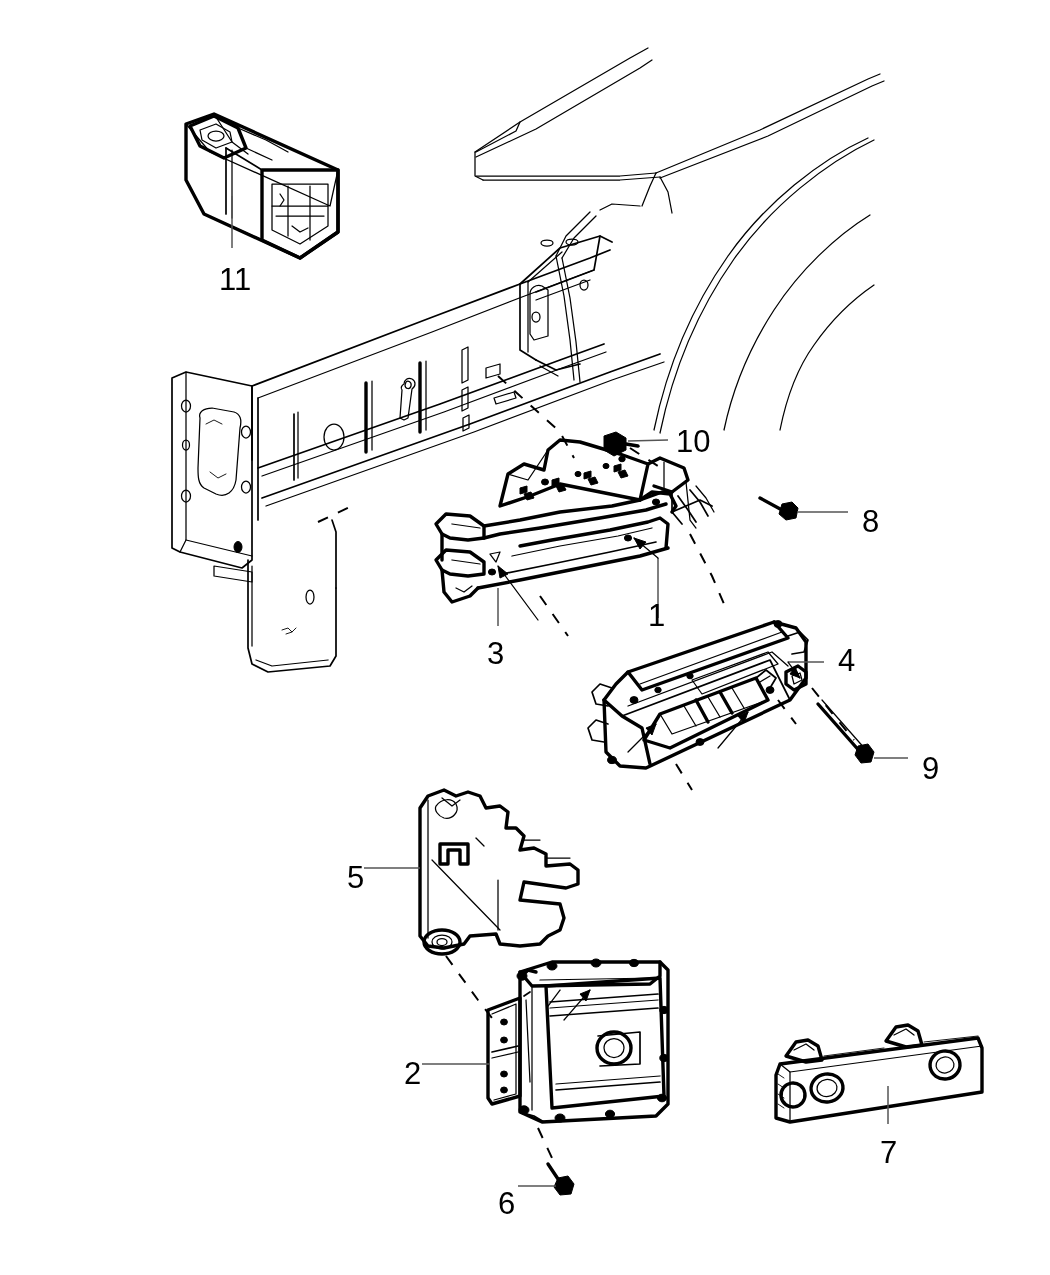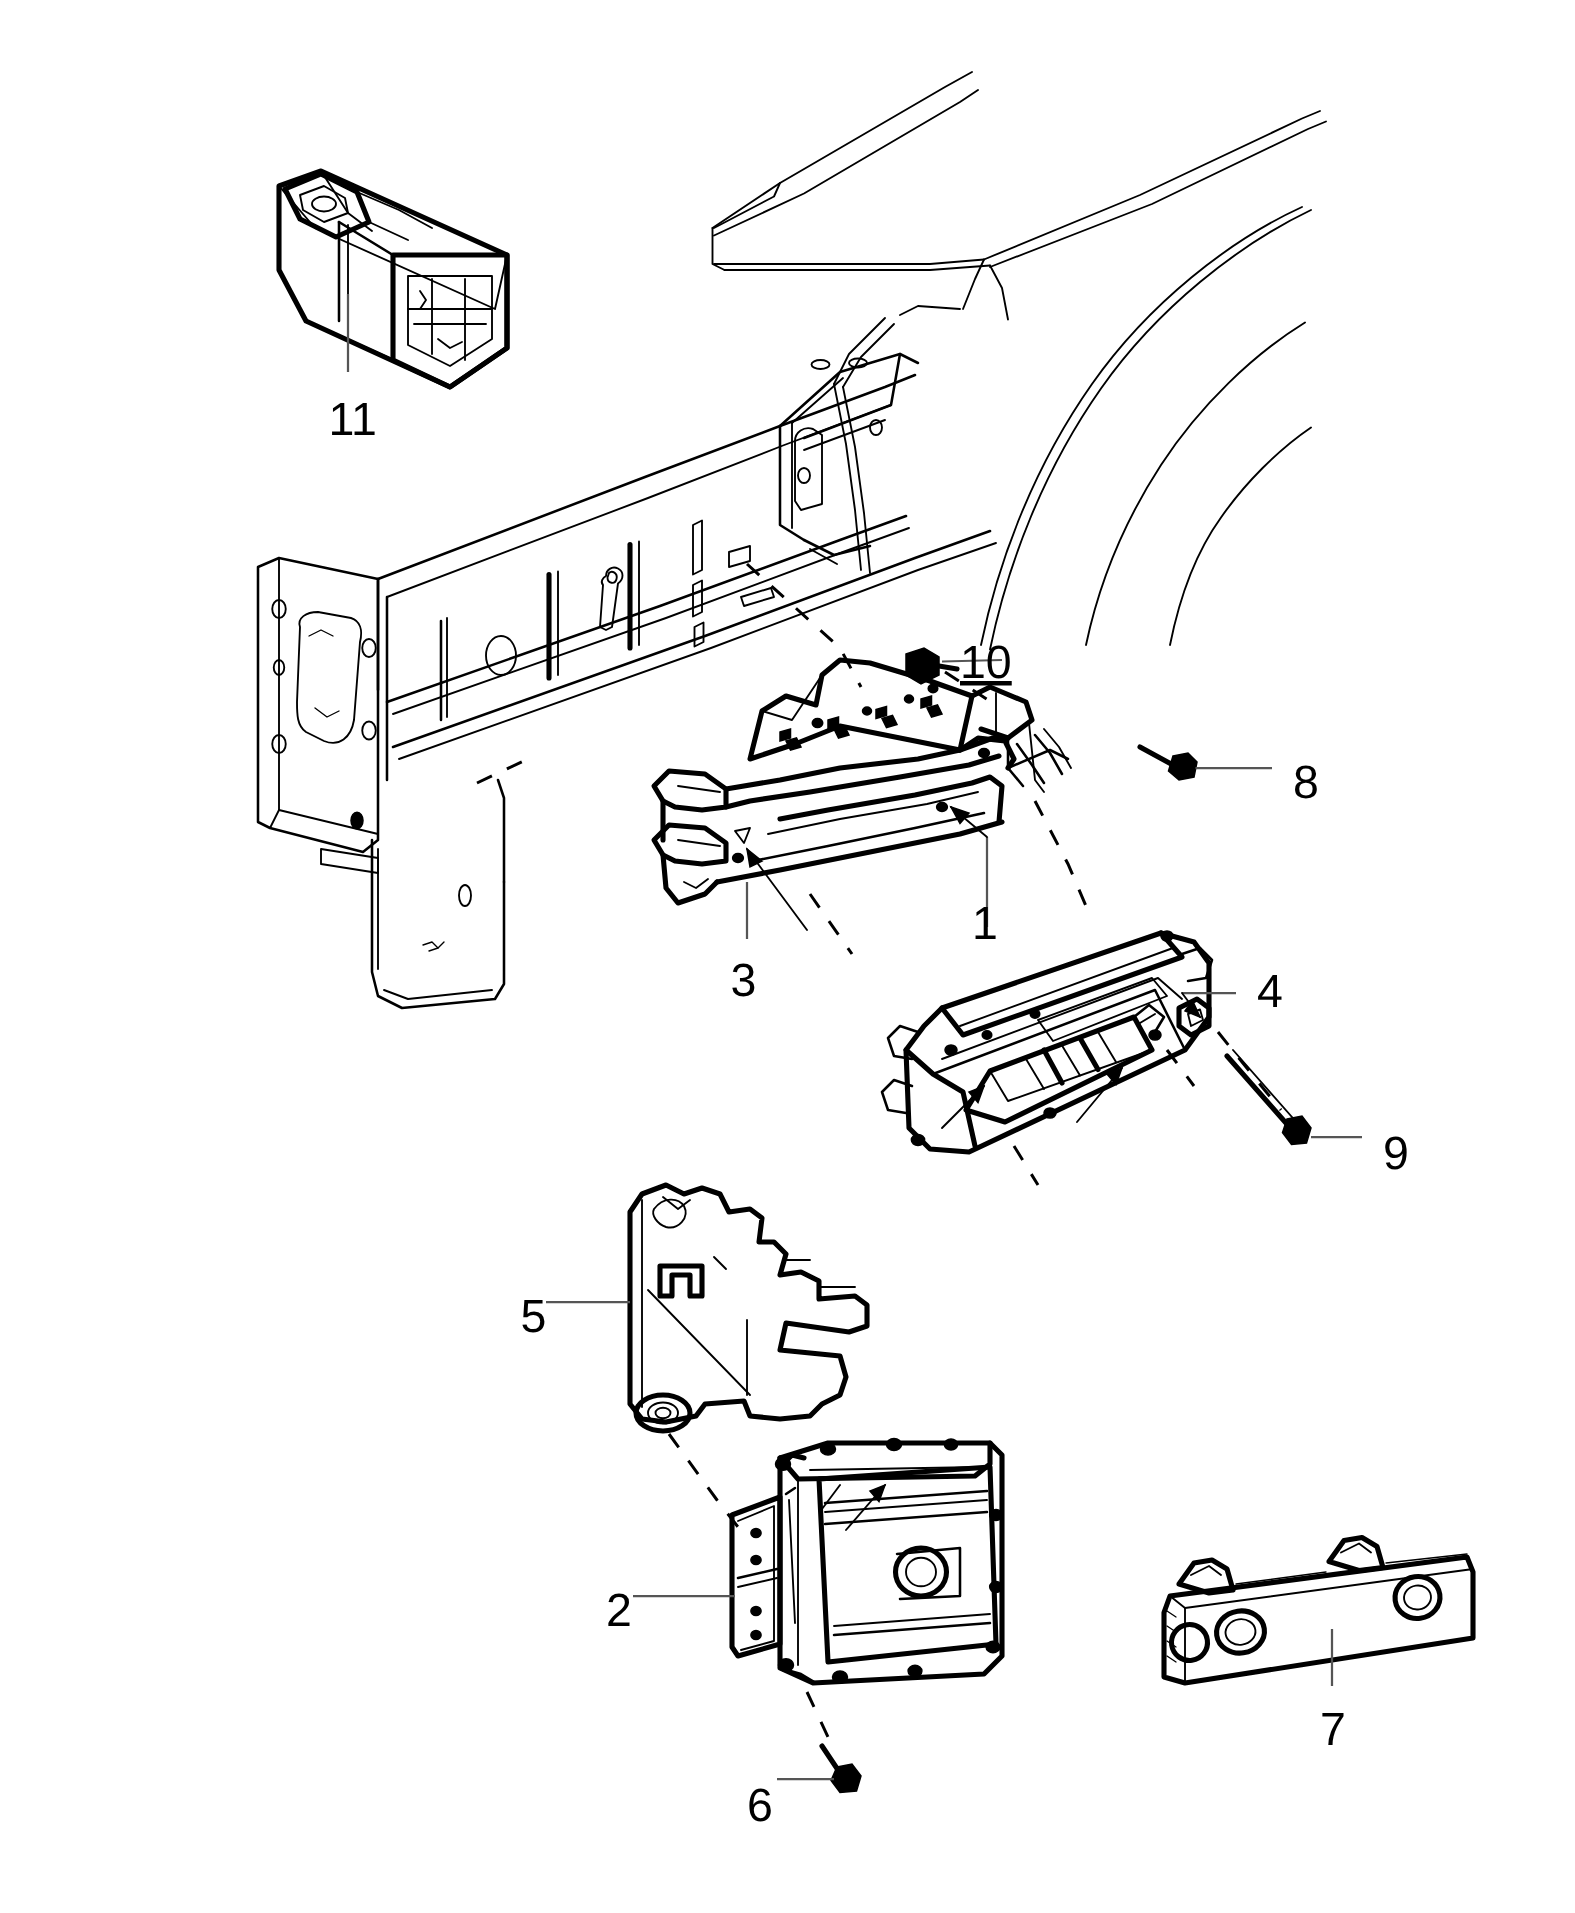--- a/index.html
+++ b/index.html
@@ -496,16 +496,16 @@
 
   <div class="callout" style="left:648px; top:600px;">1</div>
   <div class="callout" style="left:404px; top:1058px;">2</div>
   <div class="callout" style="left:487px; top:638px;">3</div>
   <div class="callout" style="left:838px; top:645px;">4</div>
   <div class="callout" style="left:347px; top:862px;">5</div>
   <div class="callout" style="left:498px; top:1188px;">6</div>
   <div class="callout" style="left:880px; top:1137px;">7</div>
   <div class="callout" style="left:862px; top:506px;">8</div>
   <div class="callout" style="left:922px; top:753px;">9</div>
-  <div class="callout" style="left:640px; top:426px;text-decoration:underline;">10</div>
+  <div class="callout" style="left:676px; top:426px;">10</div>
   <div class="callout" style="left:219px; top:264px;">11</div>
 
 </div>
 
 </body></html>

